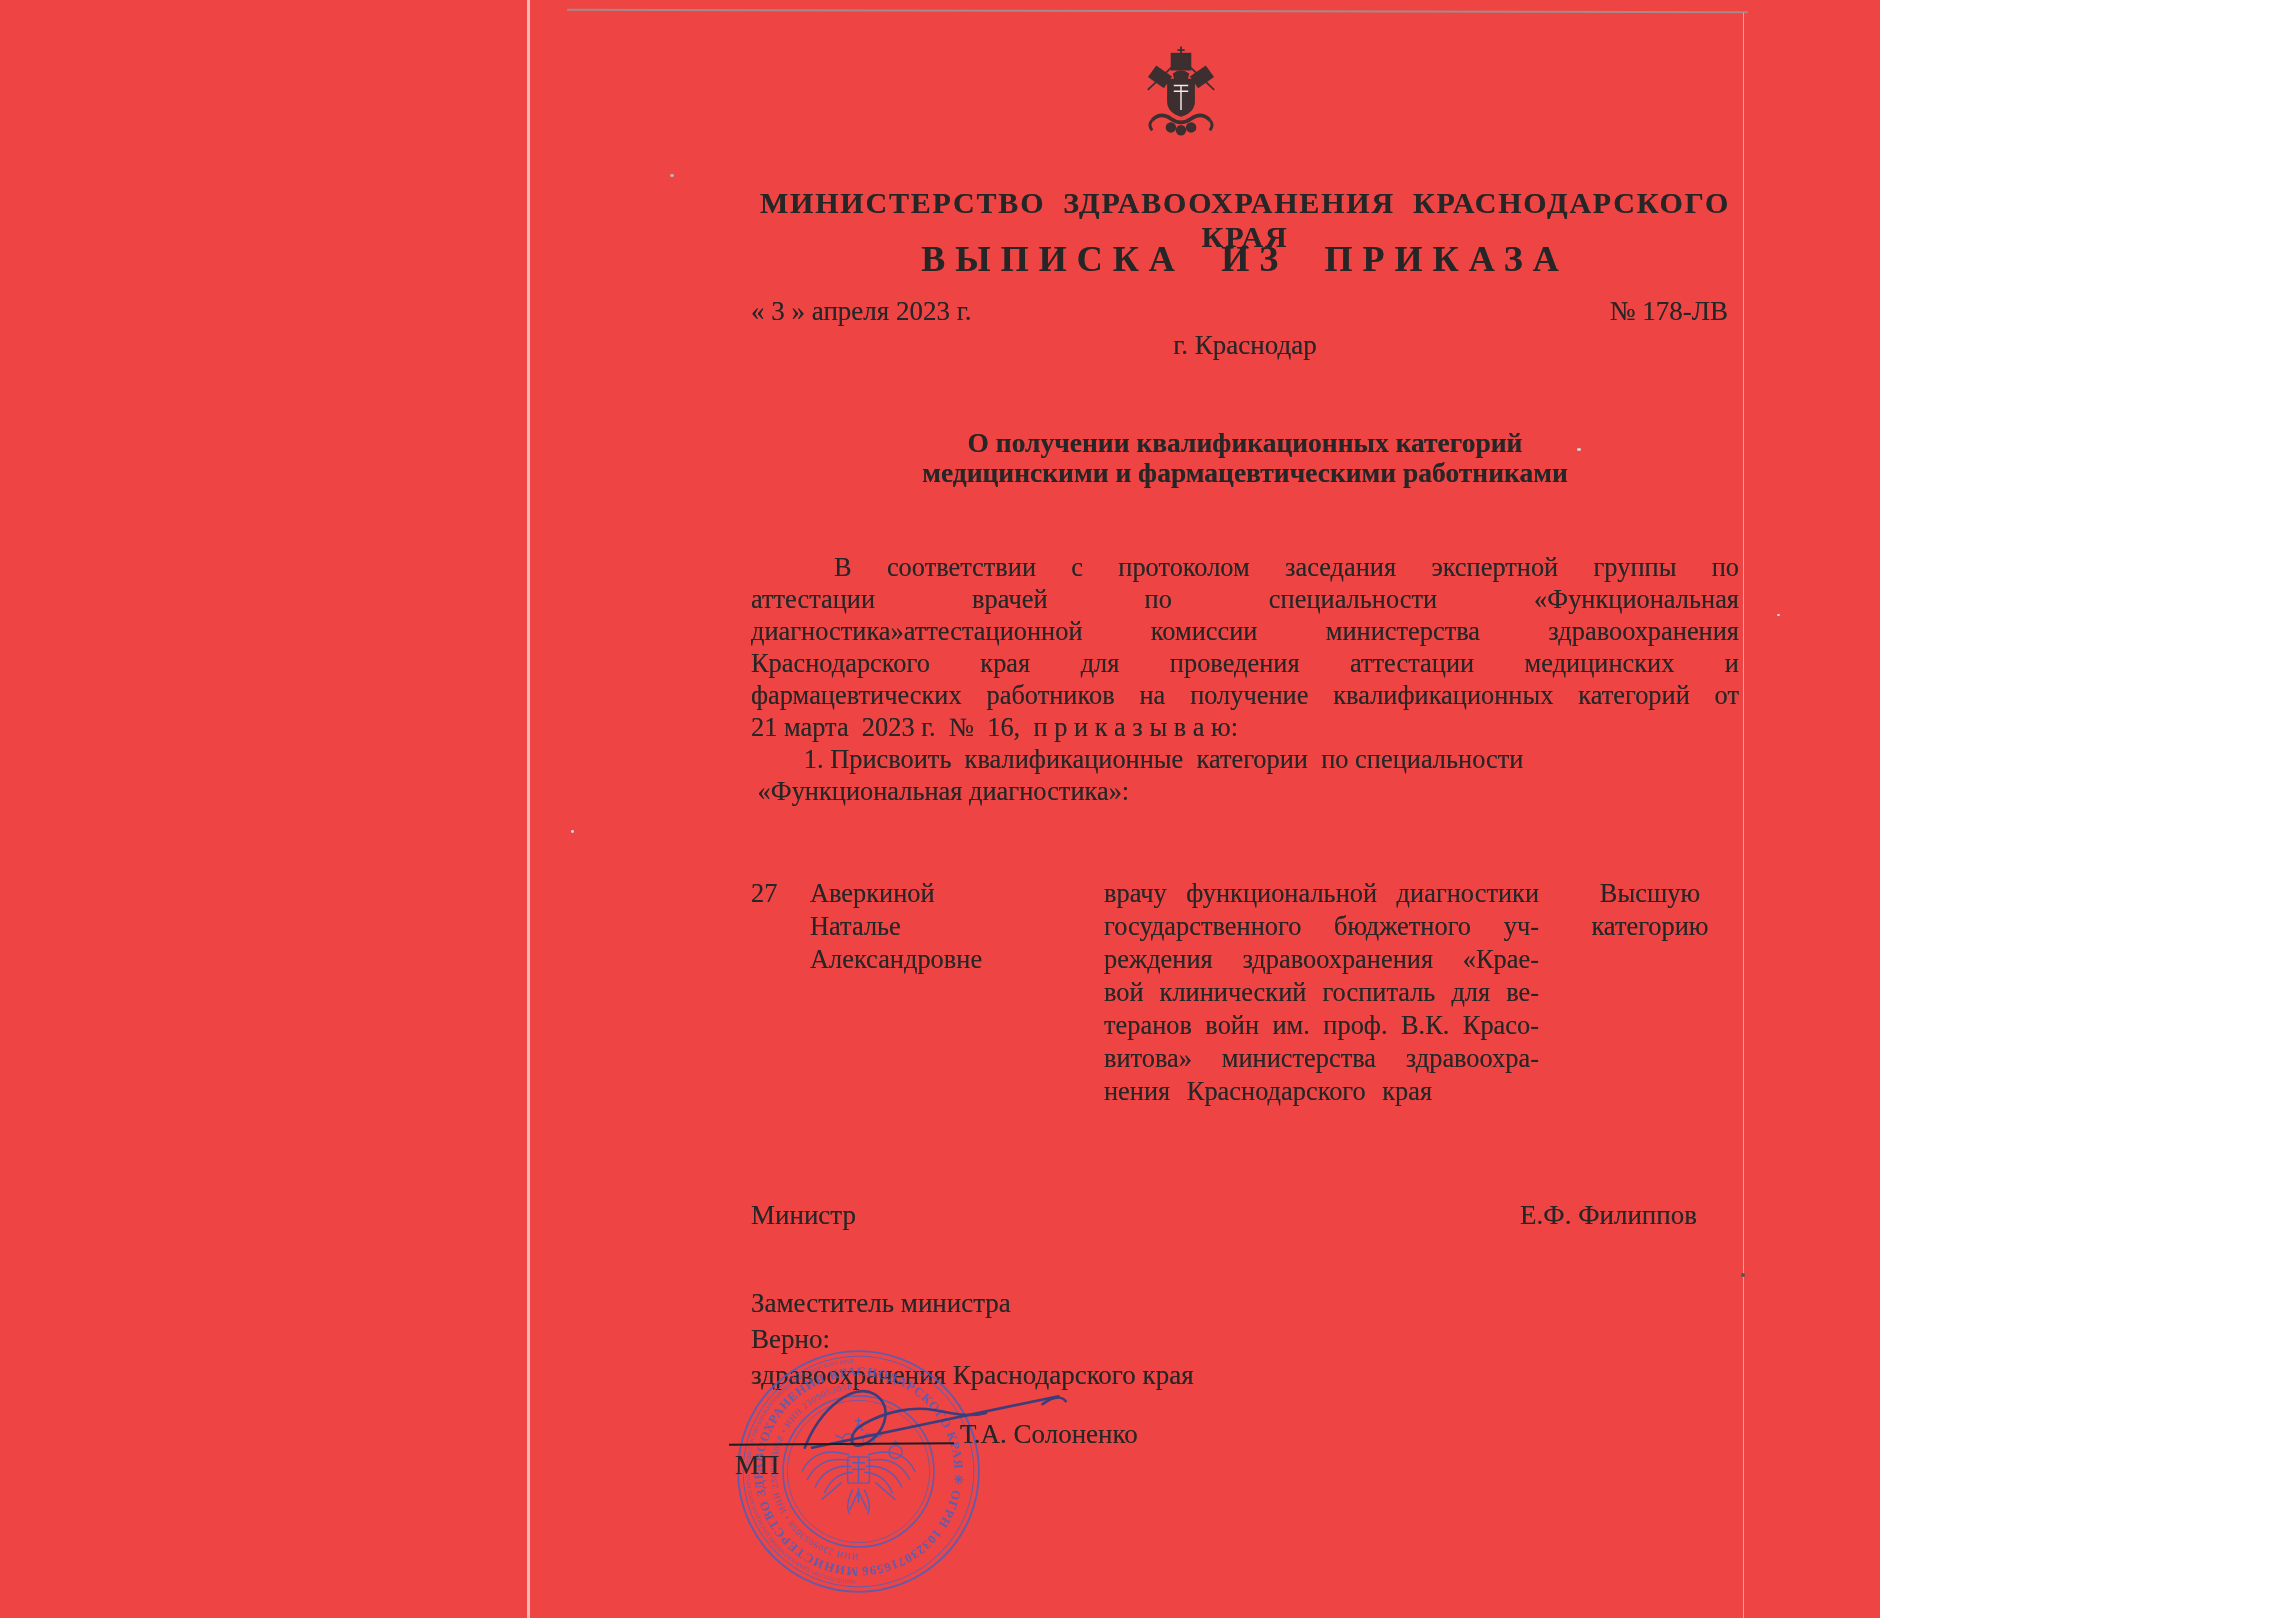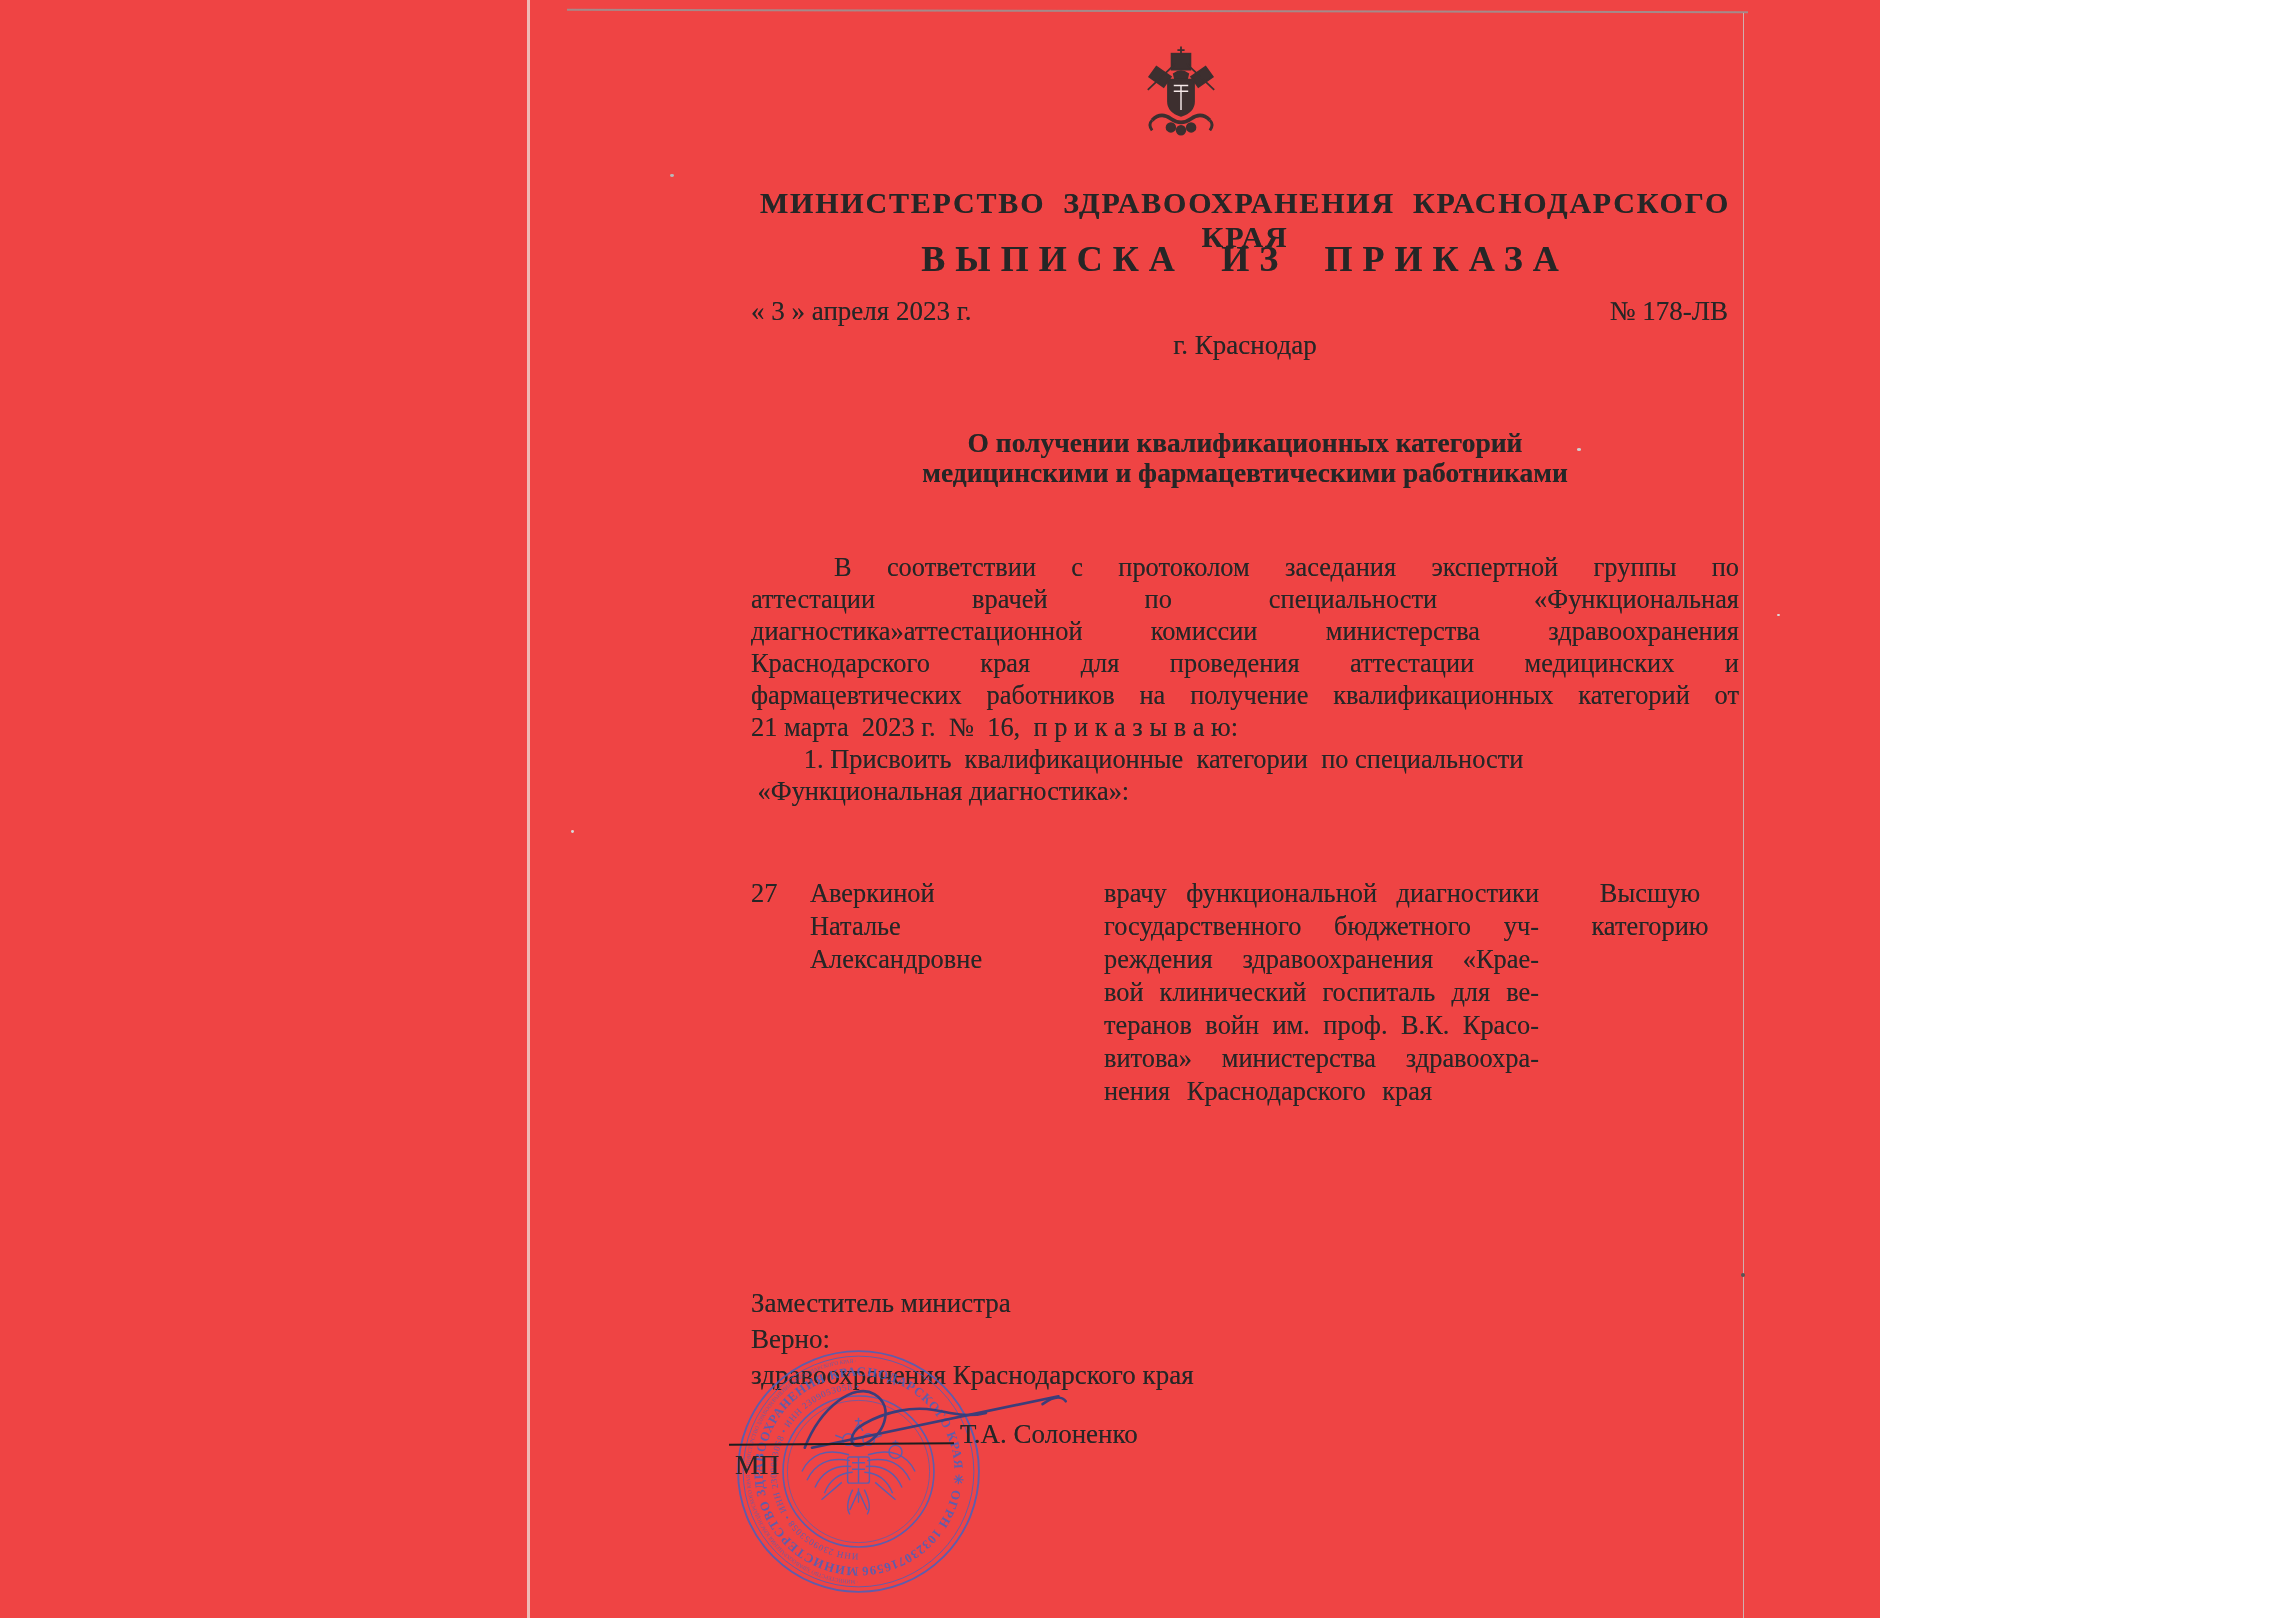--- a/index.html
+++ b/index.html
@@ -127,20 +127,24 @@
         <div class="just">теранов войн им. проф. В.К. Красо-</div>
         <div class="just">витова» министерства здравоохра-</div>
         <div class="gap">нения Краснодарского края</div>
       </div>
     <div class="col-cat">
       <div>Высшую</div>
       <div>категорию</div>
     </div>
   </div>
 
+  <div class="ministerrow txt">
+    <span>Министр</span>
+    <span>Е.Ф. Филиппов</span>
+  </div>
 
   <div class="verno txt">
     <div>Заместитель министра</div>
     <div>Верно:</div>
     <div>здравоохранения Краснодарского края</div>
   </div>
 
   <svg class="sealwrap" viewBox="0 0 346 346">
     <defs>
       <path id="ringOuter" d="M 173 305 a 132 132 0 1 1 0.02 0" fill="none"></path>

